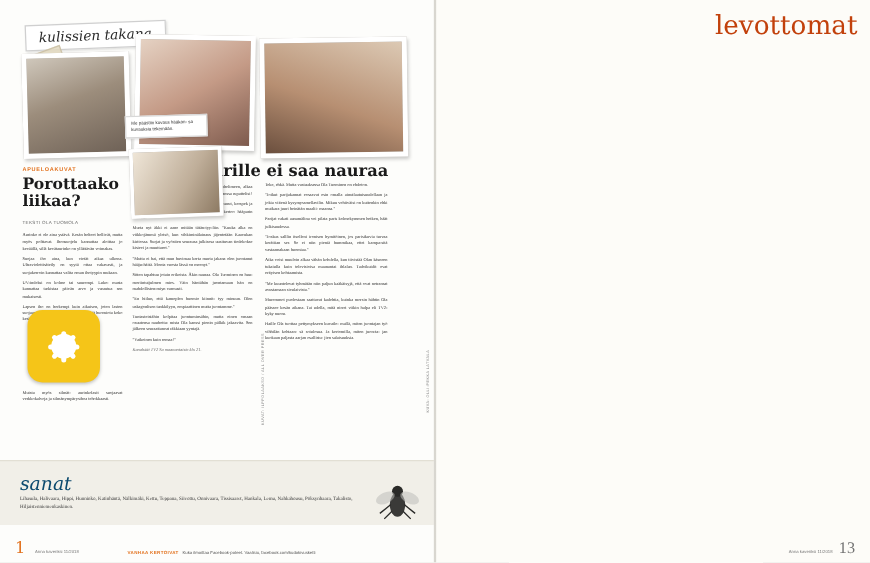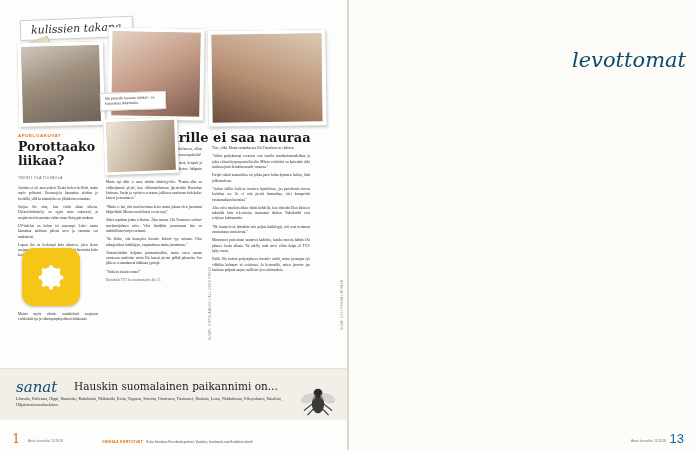--- a/index.html
+++ b/index.html
@@ -103,24 +103,24 @@
   .folio-l { position:absolute; left:12px; bottom:4px;
     font-family:"DejaVu Serif",serif; font-size:13px; color:#e2711d; }
   .foot-meta-l { position:absolute; left:28px; bottom:7px; font-size:3.4px; color:#777; }
   .foot-orange-box { position:absolute; left:102px; bottom:6px; font-size:3.6px; color:#e2711d;
     font-weight:bold; letter-spacing:.3px; }
   .foot-note-l { position:absolute; left:146px; bottom:6px; font-size:3.4px; color:#555; }
 
   
   .masthead {
     position:absolute; right:10px; top:8px;
-    font-family:"DejaVu Serif", serif; font-style:italic; font-size:21px; color:#0c4a6e;margin-top:40px;
+    font-family:"DejaVu Serif", serif; font-size:21px; color:#c2410c;
   }
   .folio-r { position:absolute; right:12px; bottom:4px;
-    font-family:Liberation Sans, sans-serif; font-size:13px; color:#0369a1; }
+    font-family:Liberation Serif, serif; font-size:13px; color:#737373; }
   .foot-meta-r { position:absolute; right:30px; bottom:7px; font-size:3.4px; color:#777; }
 </style>
 </head>
 <body>
 
 <div class="spread">
 
   <div class="page page-left">
 
     <div class="hdr-kulissien">kulissien takana</div>
@@ -206,21 +206,20 @@
       <p>"Me kuuntelevat tyhmätän niin paljun kaäkäisyjä, että ovat netransat avustamaan sivulaivista."</p>
       <p>Muremmot puolestaan saattavat kadehtia, kuinka morsin hähtin Ola päässee kesän aikana. Tai udella, mitä nirrei viikin halpa eli TV2-kyky nuoru.</p>
       <p>Haille Ola tuottaa pettymykseen kuvaile- mallä, miten juontajan työ vihhilän kohtaan- sä soiulosua. Ja kertomilla, miten juon-ta- jan kuokaan paljasta aarjan osallistu- jien salaisuuksia.</p>
     </div>
 
     <div class="vert-credit" style="left:208px; top:340px;">KUVAT: ILPPOLAAKSO / ALL OVER PRESS</div>
     <div class="vert-credit" style="left:340px; top:330px;">KUVA: OLLI-PEKKA LATVALA</div>
 
     <div class="sanat-band"></div>
     <div class="sanat-logo">sanat</div>
-    <div class="sanat-head">Hauskin suomalainen paikannimi on...</div>
     <div class="sanat-body">Lihasula, Halivaara, Hippi, Hunninko, Katinhäntä, Nälkimäki, Kettu, Teppana, Siivottu, Onnivaara, Tissisaaret, Hankala, Lemu, Nahkahousu, Pöksynhaara, Takalisto, Hiljaistenniemenkaskinen.</div>
     <svg class="bug" viewBox="0 0 40 34">
       <ellipse cx="20" cy="20" rx="7" ry="11" fill="#3a3a38"></ellipse>
       <circle cx="20" cy="8" r="5" fill="#2a2a28"></circle>
       <ellipse cx="9" cy="14" rx="9" ry="5" fill="rgba(190,190,185,.55)" transform="rotate(-25 9 14)"></ellipse>
       <ellipse cx="31" cy="14" rx="9" ry="5" fill="rgba(190,190,185,.55)" transform="rotate(25 31 14)"></ellipse>
       <path d="M14 20 L4 28 M26 20 L36 28 M15 26 L8 33 M25 26 L32 33" stroke="#2a2a28" stroke-width="1.2" fill="none"></path>
     </svg>
 
     <div class="footbar"></div>

